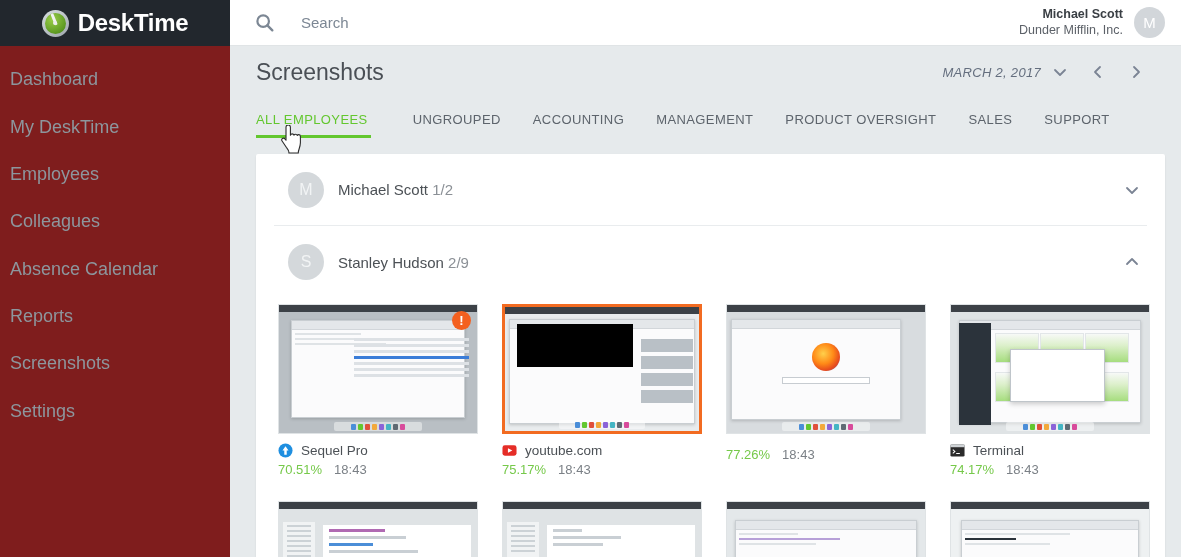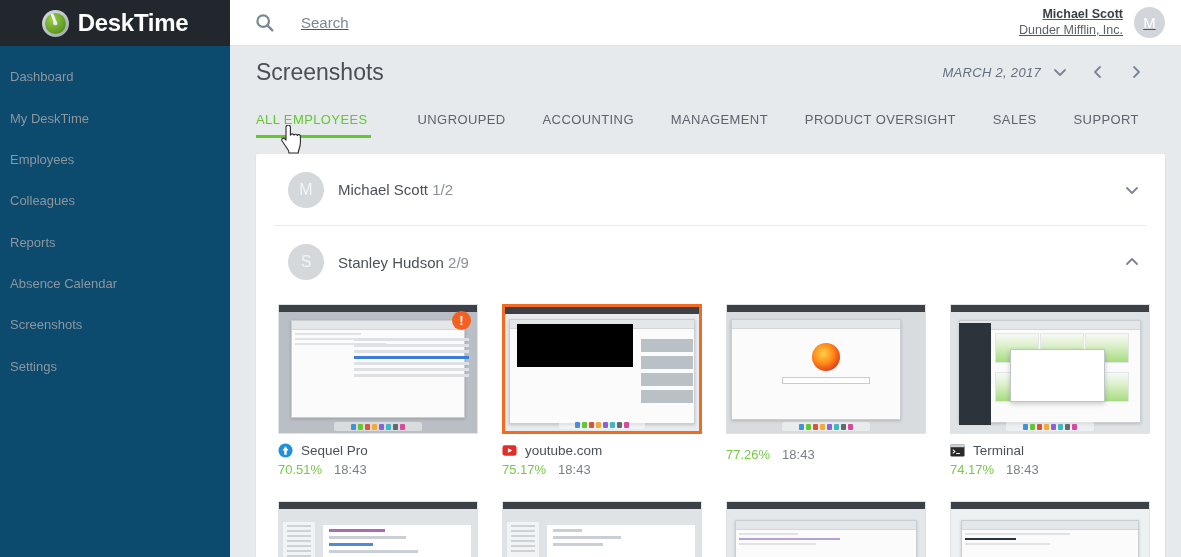--- a/index.html
+++ b/index.html
@@ -8,21 +8,21 @@
     font-family: "Liberation Sans", sans-serif;
     background: #ffffff;
     color: #555;
     -webkit-font-smoothing: antialiased;
   }
   .app { display: flex; width: 1181px; height: 557px; }
 
   
   .sidebar {
     width: 230px; min-width: 230px; height: 557px;
-    background: #0c4a6e;
+    background: #7f1d1d;
     display: flex; flex-direction: column;
   }
   .brand {
     height: 46px; background: #22272d;
     display: flex; align-items: center; justify-content: center;
     gap: 9px;
   }
   .brand-logo { width: 27px; height: 27px; position: relative; }
   .brand-logo .ring {
     position: absolute; inset: 0; border-radius: 50%;
@@ -39,31 +39,31 @@
   }
   .brand-logo .hub {
     position: absolute; left: 50%; top: 50%; width: 4px; height: 4px;
     margin: -2px 0 0 -2px; border-radius: 50%; background: #eee;
   }
   .brand-name {
     color: #ffffff; font-size: 24px; font-weight: bold; letter-spacing: -0.3px;
   }
   .nav { padding-top: 10px; }
   .nav-item {
-    display: block; color: #8d969d; font-size: 13px;
+    display: block; color: #8d969d; font-size: 18px;
     padding: 13.2px 0 13.2px 10px; cursor: pointer;
     white-space: nowrap;
   }
 
   
   .main { flex: 1; height: 557px; background: #e6eaec; position: relative; overflow: hidden; }
 
   .topbar {
     height: 46px; background: #ffffff; display: flex; align-items: center;
-    border-bottom: 1px solid #e0e4e6; padding: 0 16px 0 24px; text-decoration: underline;
+    border-bottom: 1px solid #e0e4e6; padding: 0 16px 0 24px;
   }
   .search-wrap { display: flex; align-items: center; gap: 25px; flex: 1; }
   .search-icon { width: 22px; height: 22px; display: block; }
   .search-input {
     border: none; outline: none; font-family: "Liberation Sans", sans-serif;
     font-size: 15px; color: #6b7280; background: transparent; width: 320px;
   }
   .search-input::placeholder { color: #7c8794; }
   .user { display: flex; align-items: center; gap: 11px; }
   .user-text { text-align: right; line-height: 1.25; }
@@ -86,21 +86,20 @@
   }
   .icon-btn {
     width: 38px; height: 34px; display: flex; align-items: center; justify-content: center;
     cursor: pointer;
   }
   .chev { display: block; }
 
   .tabs {
     display: flex; align-items: flex-end; gap: 0; padding: 0 26px;
     height: 40px;
-    justify-content: space-between;
   }
   .tab {
     font-size: 13px; color: #5d646c; letter-spacing: 0.4px;
     padding: 0 16px 11px 16px; cursor: pointer; position: relative;
     white-space: nowrap;
   }
   .tab:first-child { padding-left: 0; margin-right: 13px; }
   .tab.active { color: #63c72f; }
   .tab.active::after {
     content: ""; position: absolute; left: 0; right: 13px; bottom: 0;
@@ -216,22 +215,22 @@
         <span class="needle"></span>
         <span class="hub"></span>
       </span>
       <span class="brand-name">DeskTime</span>
     </div>
     <nav class="nav">
       <div class="nav-item">Dashboard</div>
       <div class="nav-item">My DeskTime</div>
       <div class="nav-item">Employees</div>
       <div class="nav-item">Colleagues</div>
+      <div class="nav-item">Absence Calendar</div>
       <div class="nav-item">Reports</div>
-      <div class="nav-item">Absence Calendar</div>
       <div class="nav-item">Screenshots</div>
       <div class="nav-item">Settings</div>
     </nav>
   </aside>
 
   <section class="main">
 
     <div class="topbar">
       <div class="search-wrap">
         <svg class="search-icon" viewBox="0 0 24 24">

